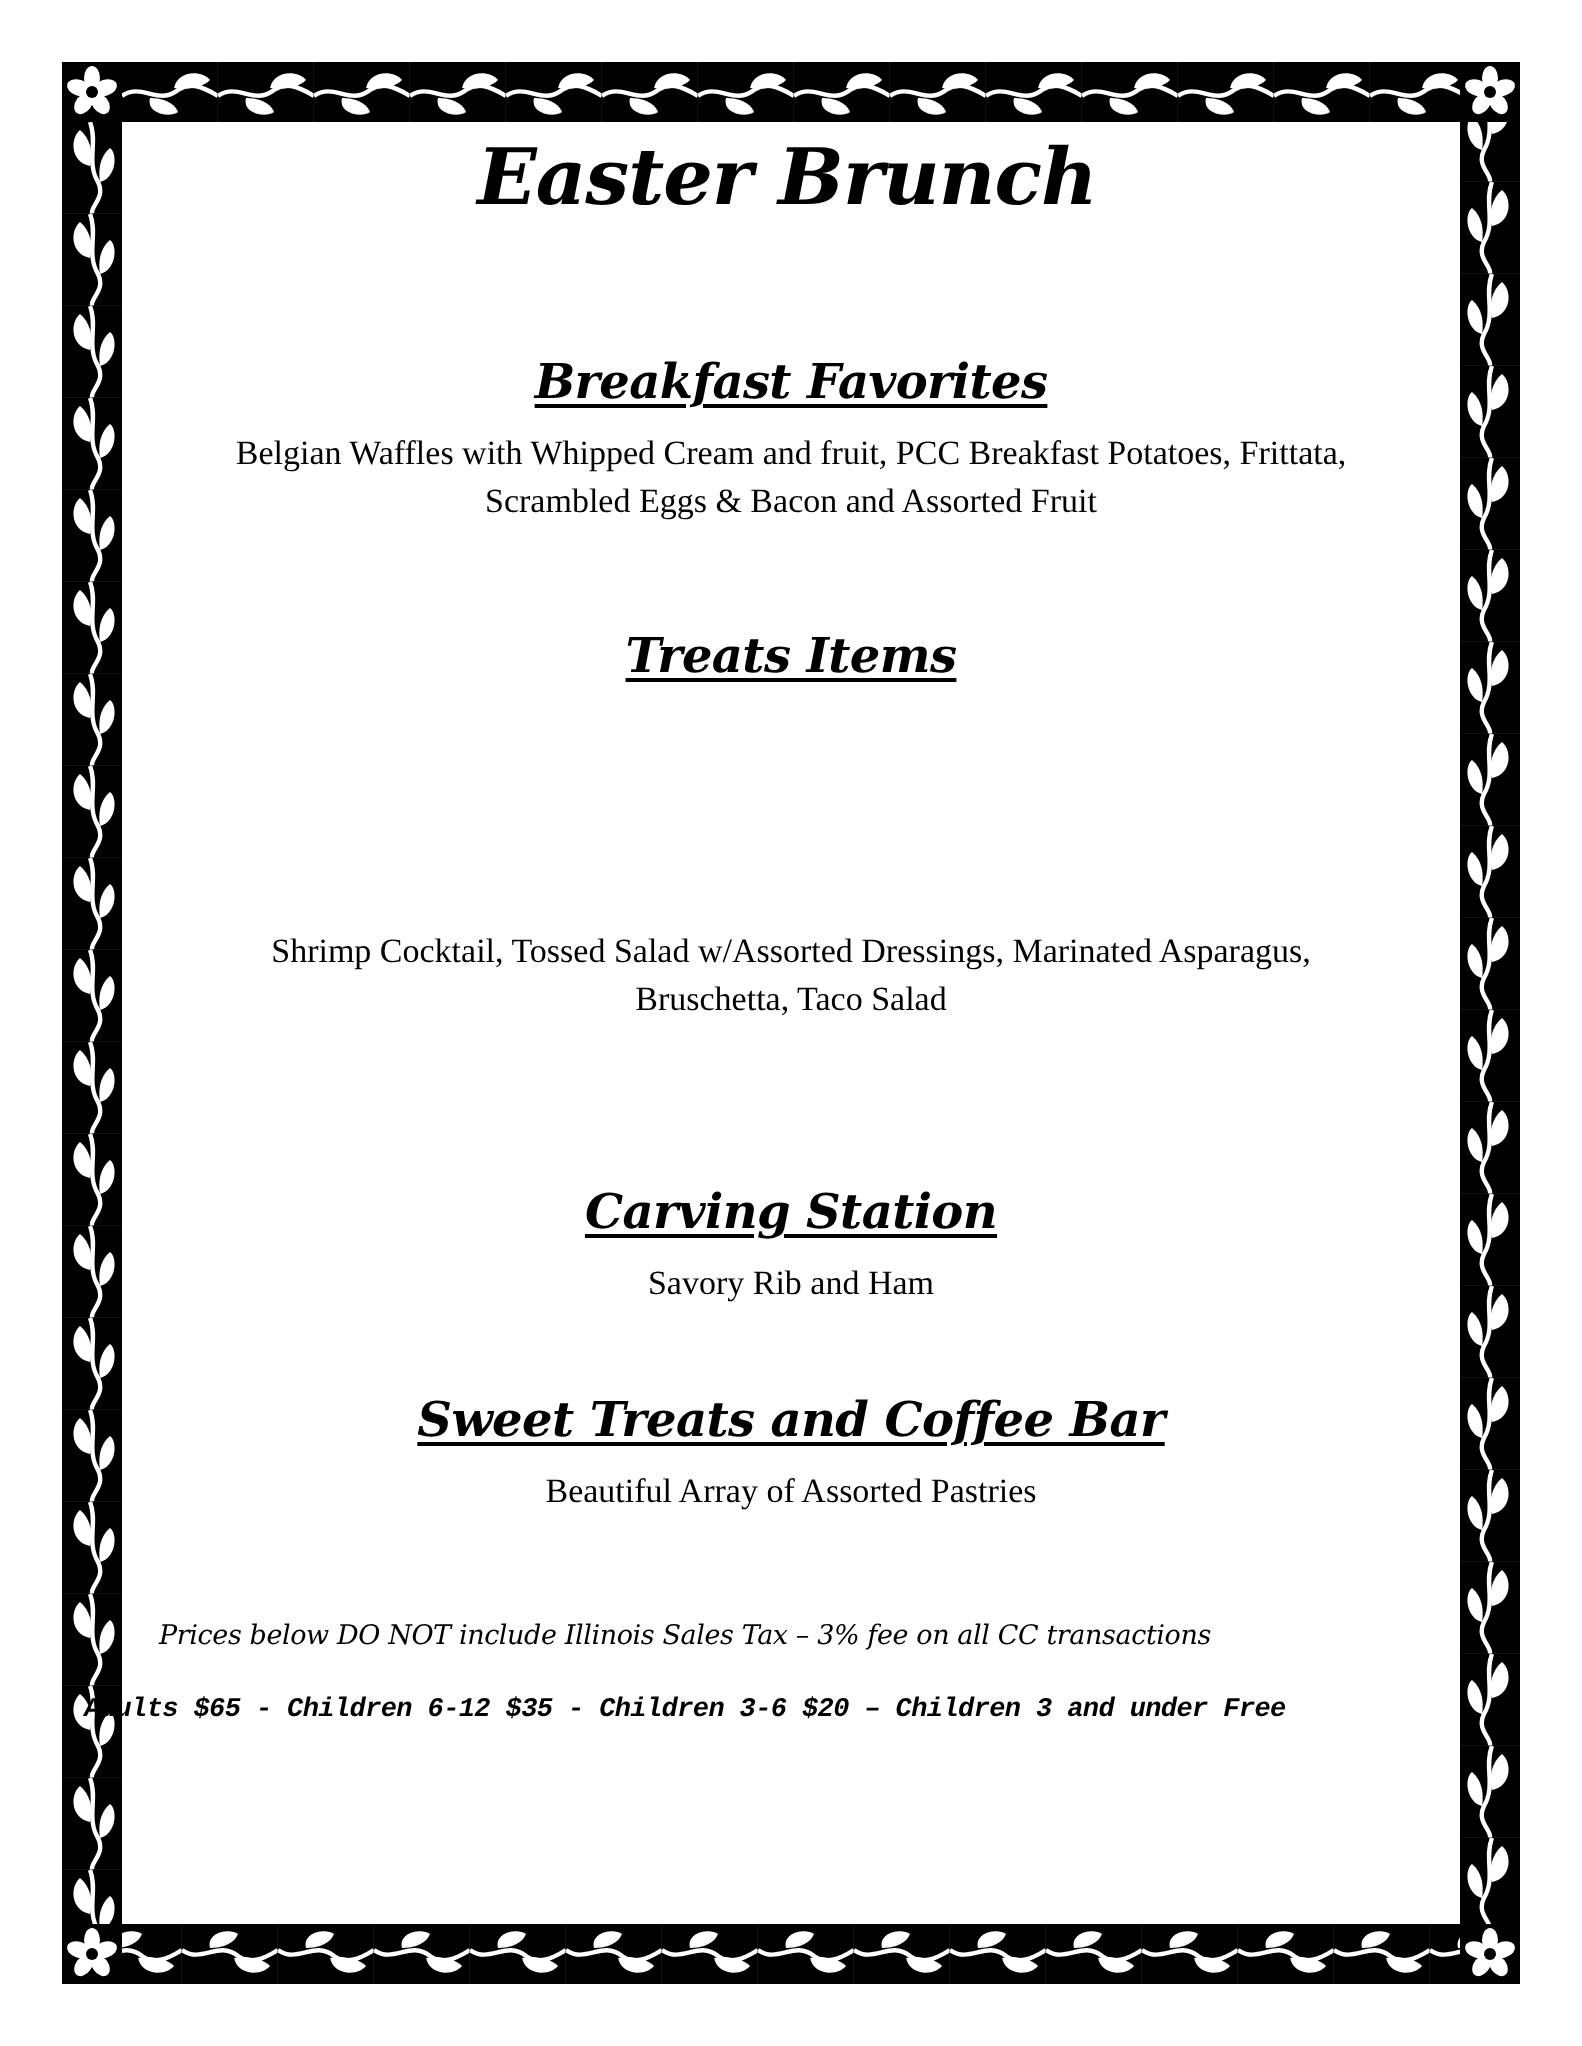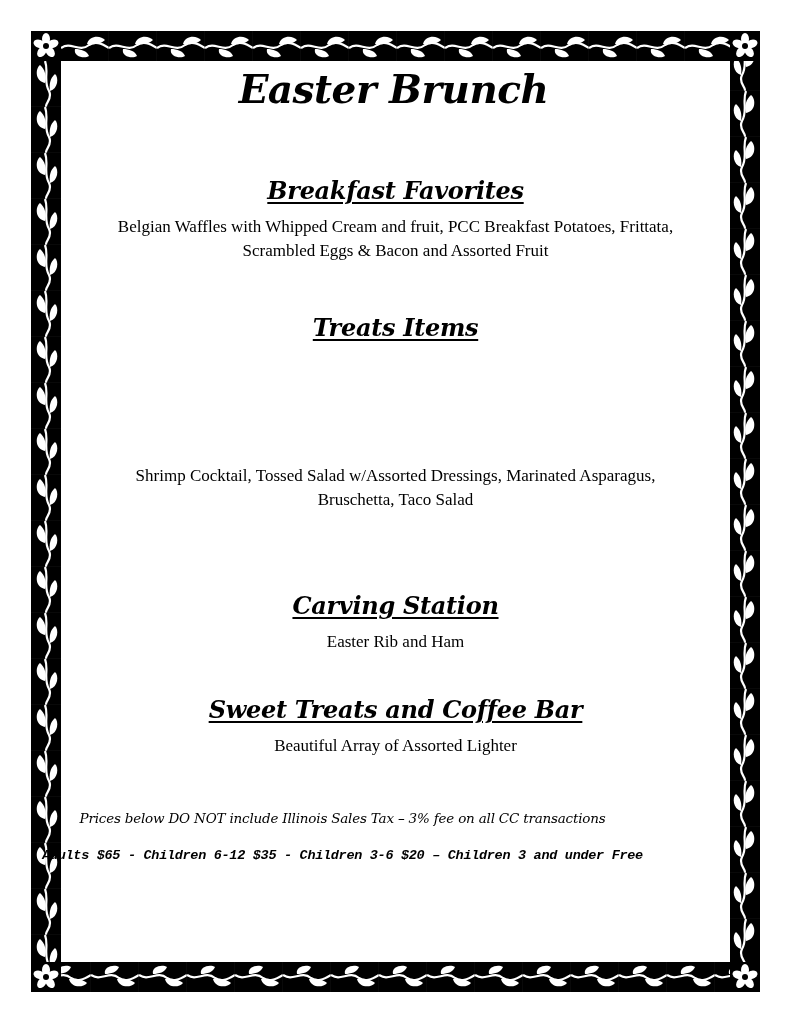--- a/index.html
+++ b/index.html
@@ -222,22 +222,22 @@
 <div class="section" style="top:313px;">
   <h2 class="section-heading">Treats Items</h2>
 </div>
 
 <div class="section" style="top:464px;">
   <p class="section-body" style="width:520px;">Shrimp Cocktail, Tossed Salad w/Assorted Dressings, Marinated Asparagus, Bruschetta, Taco Salad</p>
 </div>
 
 <div class="section" style="top:591px;">
   <h2 class="section-heading">Carving Station</h2>
-  <p class="section-body">Easter Rib and Ham</p>
+  <p class="section-body">Savory Rib and Ham</p>
 </div>
 
 <div class="section" style="top:695px;">
   <h2 class="section-heading">Sweet Treats and Coffee Bar</h2>
-  <p class="section-body">Beautiful Array of Assorted Lighter</p>
+  <p class="section-body">Beautiful Array of Assorted Pastries</p>
 </div>
 
 <div class="note note-tax">Prices below DO NOT include Illinois Sales Tax – 3% fee on all CC transactions</div>
 <div class="note note-prices">Adults $65 - Children 6-12 $35 - Children 3-6 $20 – Children 3 and under Free</div>
 
 </body></html>

